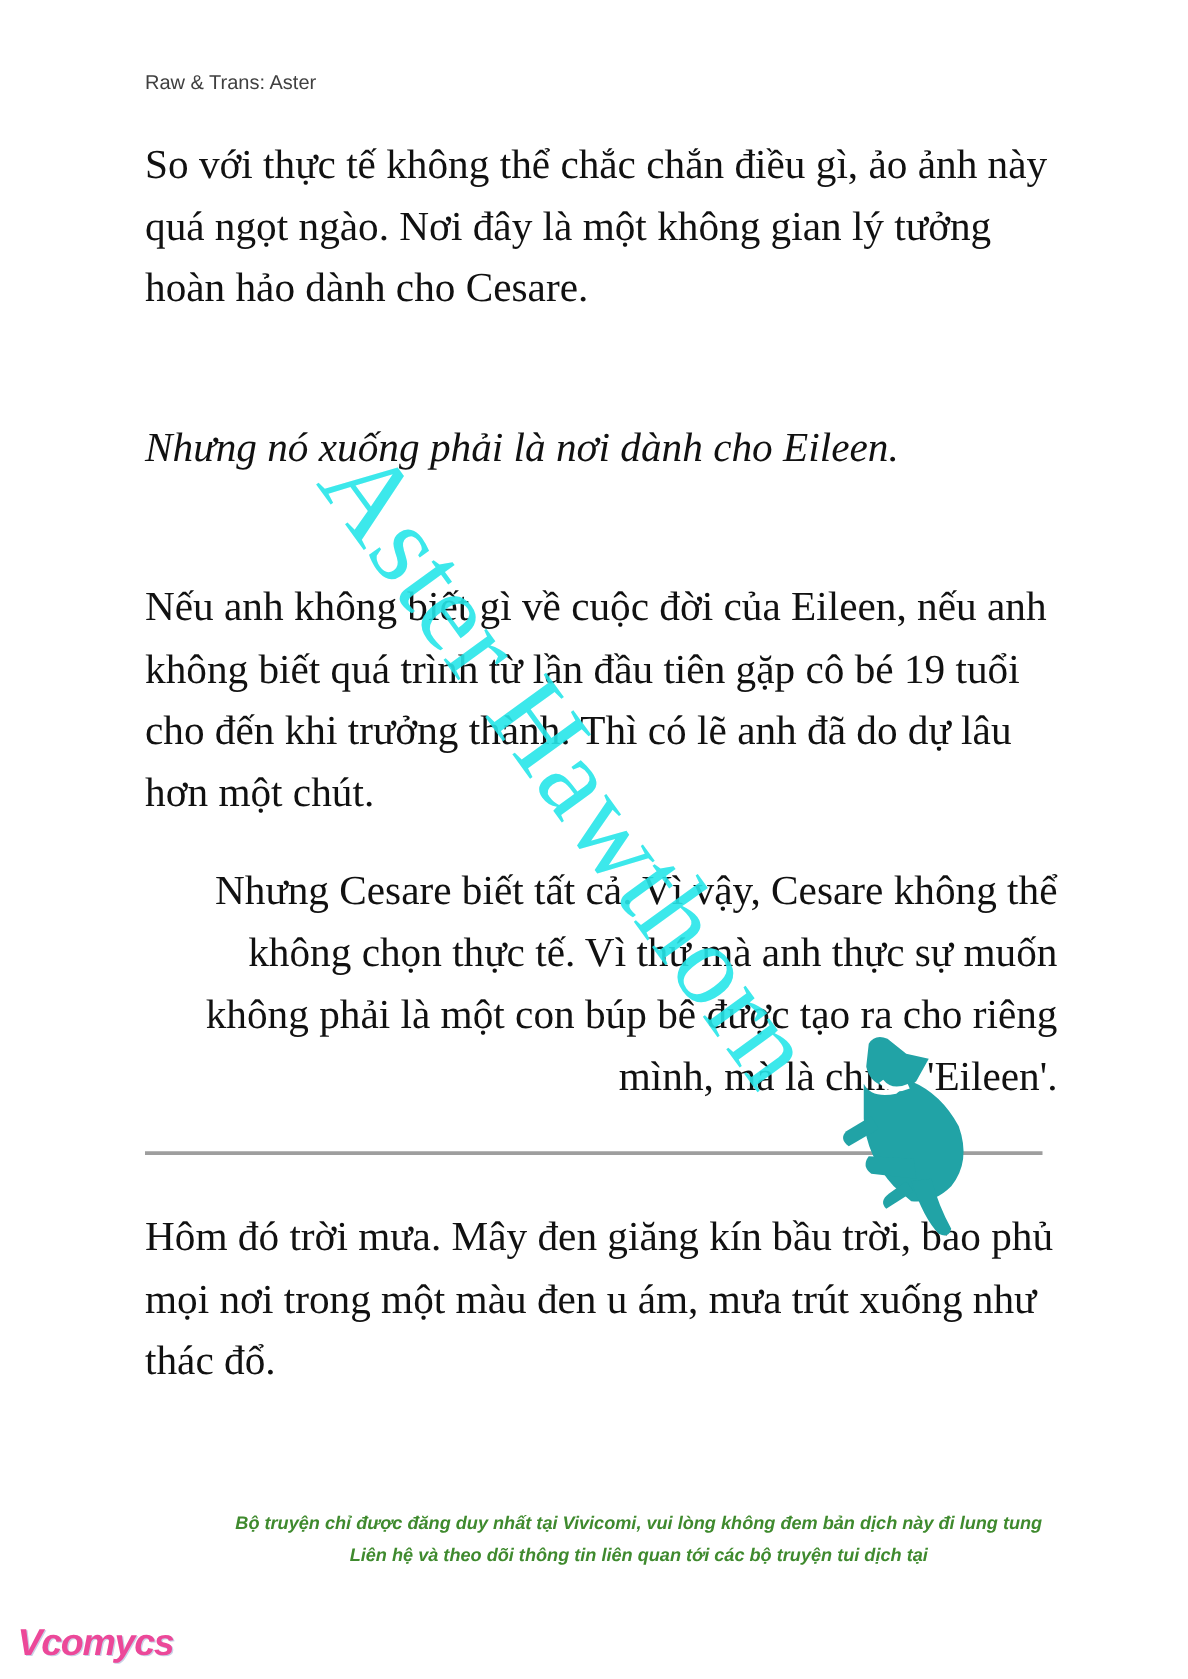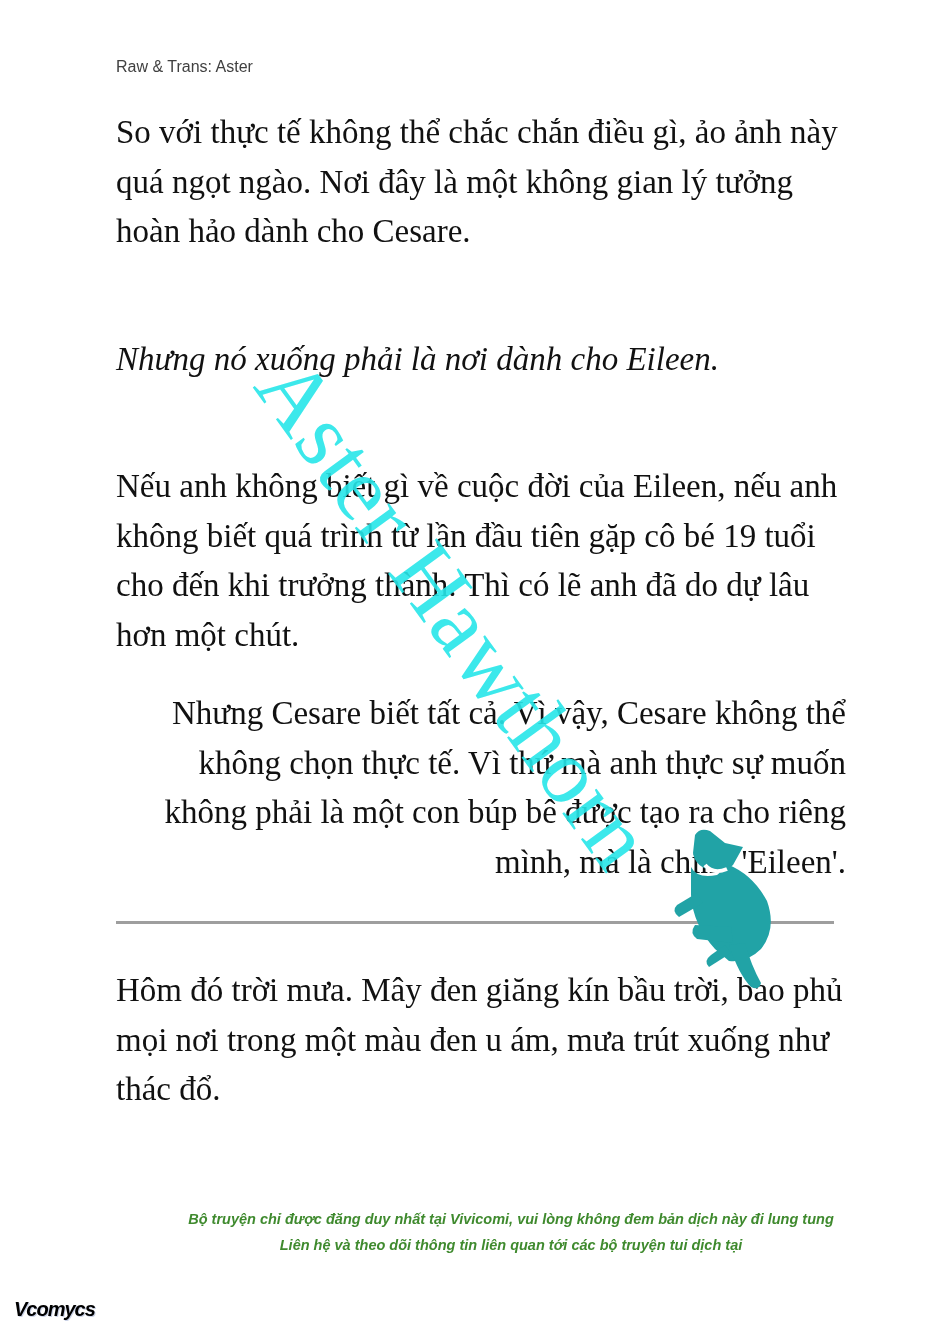--- a/index.html
+++ b/index.html
@@ -33,21 +33,21 @@
     .cat { position: absolute; left: 655px; top: 825px; width: 150px; height: 170px; }
     .footer {
       position: absolute; left: 0; top: 1207px; width: 950px; text-align: center;
       font-family: "Liberation Sans", sans-serif; font-style: italic; font-weight: bold;
       font-size: 14.5px; line-height: 25.5px; margin-left: 36px;
     }
     .footer div { color: #3f8a2e; }
     .logo {
       position: absolute; left: 14px; top: 1298px;
       font-family: "Liberation Sans", sans-serif; font-style: italic; font-weight: bold;
-      font-size: 20px; letter-spacing: -1px; color: #000000;
+      font-size: 30px; letter-spacing: -1px; color: #ec4899;
       text-shadow: 1px 1px 0 #c9d1e6;
     }
   </style>
 </head>
 <body>
 
 <div class="header">Raw &amp; Trans: Aster</div>
 
 <p class="para" id="p1">So với thực tế không thể chắc chắn điều gì, ảo ảnh này quá ngọt ngào. Nơi đây là một không gian lý tưởng hoàn hảo dành cho Cesare.</p>
 <p class="para italic" id="p2">Nhưng nó xuống phải là nơi dành cho Eileen.</p>

